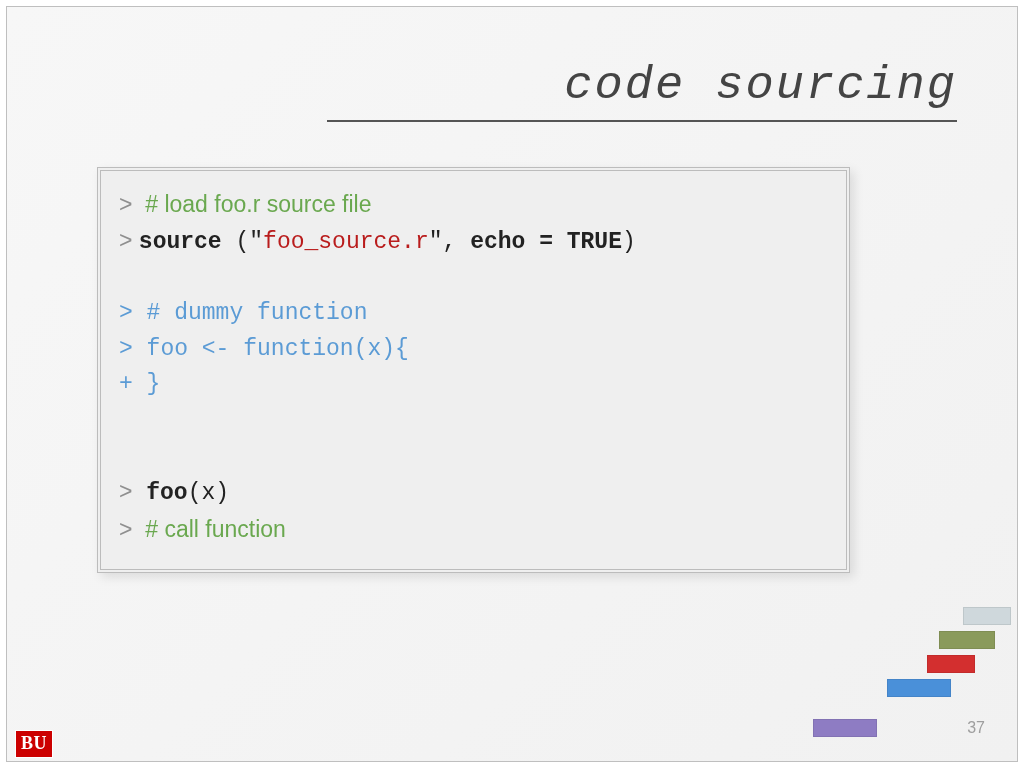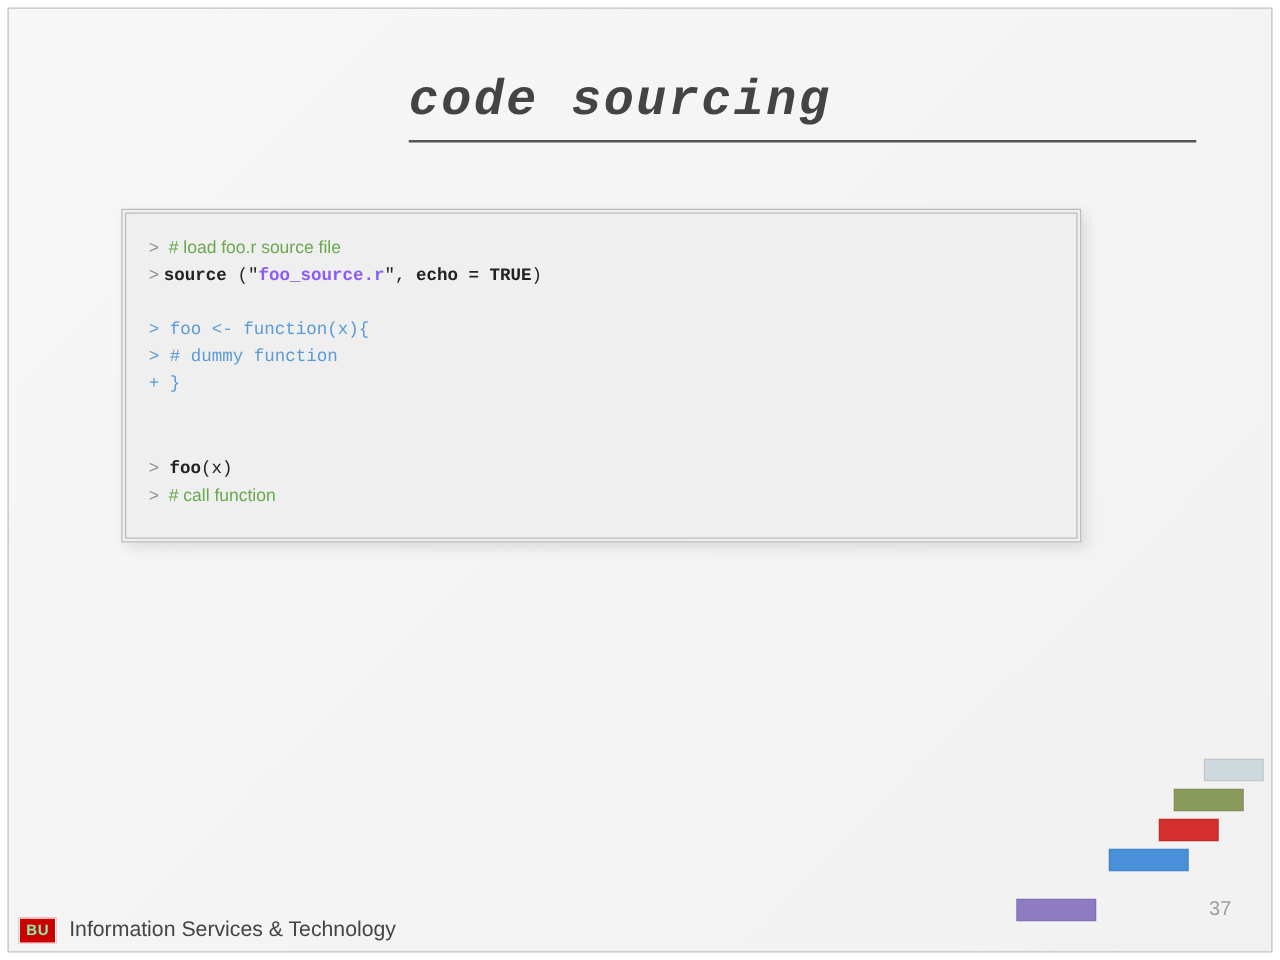--- a/index.html
+++ b/index.html
@@ -24,61 +24,61 @@
   .title-wrap {
     position: absolute;
     left: 320px;
     right: 60px;
     top: 52px;
     border-bottom: 2px solid #555;
     padding-bottom: 8px;
   }
   .title-wrap h1 {
     margin: 0;
-    text-align: left;
+    text-align: right;
     font-family: 'Courier New', Courier, monospace;
     font-style: italic;
-    font-weight: bold;
-    font-size: 40px;
+    font-weight: normal;
+    font-size: 47px;
     color: #444;
     letter-spacing: 2px;
   }
   .codebox {
     position: absolute;
     left: 90px;
     top: 160px;
     width: 720px;
-    padding: 16px 22px 22px 18px;
+    padding: 16px 7px 22px 18px;
     background: #efefef;
     border: 4px double #bcbcbc;
     box-shadow: 4px 4px 10px rgba(0,0,0,0.10);
-    font-size: 14px;
+    font-size: 23px;
     line-height: 1.55;
     color: #333;
   }
   .prompt { color: #8f8f8f; font-family: 'Segoe UI', Arial, sans-serif; }
   .comment-green { color: #6aa84f; font-family: 'Segoe UI', Arial, sans-serif; }
   .echo-blue { color: #5b9bd5; font-family: 'Courier New', Courier, monospace; }
   .code-black { color: #222; font-family: 'Courier New', Courier, monospace; }
   .code-bold  { font-weight: bold; color:#222; font-family: 'Courier New', Courier, monospace; }
-  .string-blue { color: #8b5cf6; font-family: 'Courier New', Courier, monospace; font-weight: bold; }
+  .string-blue { color: #b91c1c; font-family: 'Courier New', Courier, monospace; }
   .codebox div { white-space: pre; }
   .footer {
     position: absolute;
     left: 0; right: 0; bottom: 0;
     height: 34px;
     display: flex;
     align-items: center;
     padding-left: 8px;
   }
   .bu-badge {
     background: #cc0000;
-    color: #86efac;
-    font-family: Liberation Sans, sans-serif;
-    font-size: 12px;
+    color: #ffffff;
+    font-family: Liberation Serif, serif;
+    font-size: 18px;
     font-weight: 700;
     padding: 2px 5px 3px 5px;
     border: 1px solid #fff;
     letter-spacing: 0.5px;
   }
   .footer-text {
     margin-left: 10px;
     color: #444;
     font-size: 17px;
     font-family: 'Segoe UI Light', 'Segoe UI', Arial, sans-serif;
@@ -103,34 +103,33 @@
 <div class="slide">
 
   <div class="title-wrap">
     <h1>code sourcing</h1>
   </div>
 
   <div class="codebox">
     <div><span class="prompt">&gt; </span><span class="comment-green"> # load foo.r source file</span></div>
     <div><span class="prompt">&gt; </span><span class="code-bold">source</span><span class="code-black"> (</span><span class="code-black">"</span><span class="string-blue">foo_source.r</span><span class="code-black">"</span><span class="code-black">, </span><span class="code-bold">echo = TRUE</span><span class="code-black">)</span></div>
     <div> </div>
+    <div class="echo-blue">&gt; # dummy function</div>
     <div class="echo-blue">&gt; foo &lt;- function(x){</div>
-    <div class="echo-blue">&gt; # dummy function</div>
     <div class="echo-blue">+ }</div>
     <div> </div>
     <div> </div>
     <div><span class="prompt">&gt;</span><span class="code-bold"> foo</span><span class="code-black">(x)</span></div>
     <div><span class="prompt">&gt; </span><span class="comment-green"> # call function</span></div>
   </div>
 
   <span class="pagenum">37</span>
 
   <div class="footer">
     <span class="bu-badge">BU</span>
-    <span class="footer-text">Information Services &amp; Technology</span>
   </div>
 
 <div class="decoblock" style="background: rgb(207, 216, 220); right: 6px; bottom: 136px; width: 46px;"></div>
     <div class="decoblock" style="background: rgb(138, 154, 91); right: 22px; bottom: 112px; width: 54px;"></div>
     <div class="decoblock" style="background: rgb(211, 47, 47); right: 42px; bottom: 88px; width: 46px;"></div>
     <div class="decoblock" style="background: rgb(74, 144, 217); right: 66px; bottom: 64px; width: 62px;"></div>
     <div class="decoblock" style="background: rgb(142, 124, 195); right: 140px; bottom: 24px; width: 62px;"></div>
   </div>
 
 </body></html>

